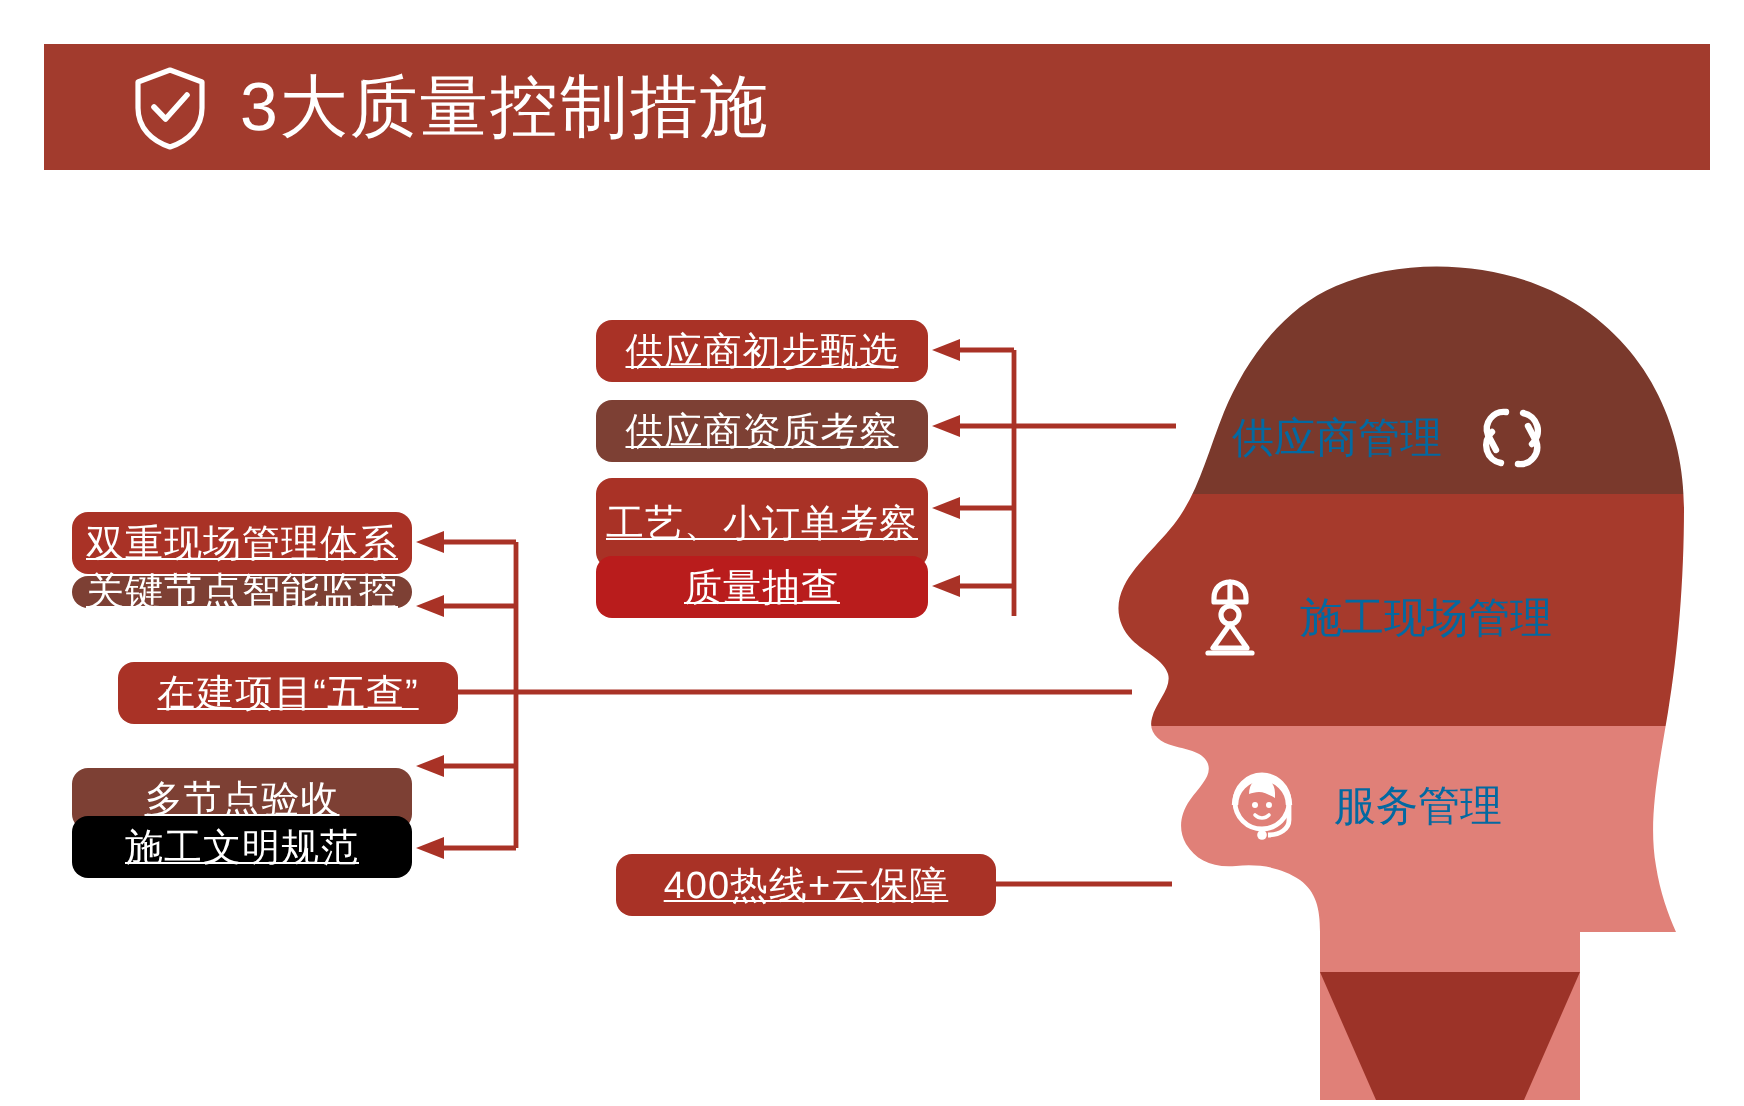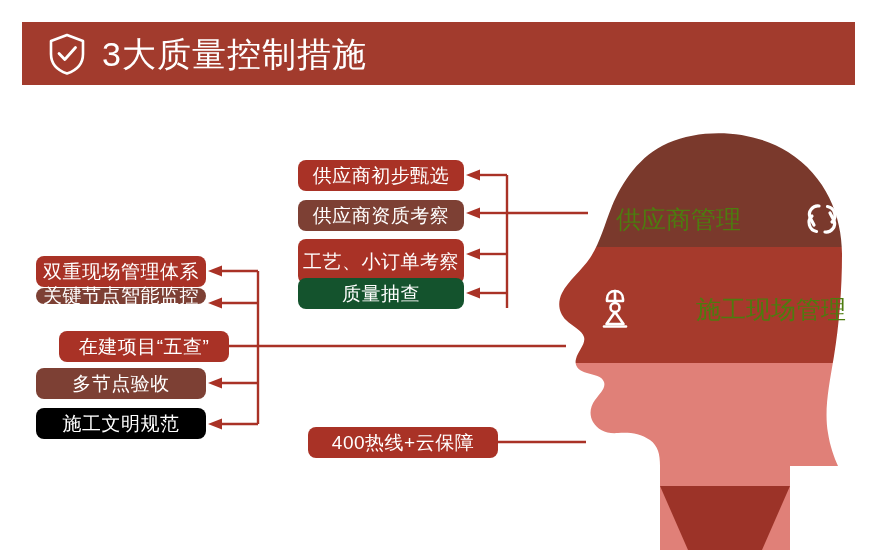--- a/index.html
+++ b/index.html
@@ -22,21 +22,21 @@
   .header-bar {
     position: absolute;
     left: 22px;
     top: 22px;
     width: 833px;
     height: 63px;
     background: #a23b2d;
     display: flex;
     align-items: center;
     box-sizing: border-box;
-    padding-left: 26px;
+    padding-left: 44px;
   }
   .header-icon {
     width: 38px;
     height: 42px;
     flex: 0 0 auto;
     margin-right: 16px;
     display: block;
   }
   .header-title {
     color: #ffffff;
@@ -55,25 +55,24 @@
     width: 332px;
     height: 420px;
   }
   .head-svg { display: block; width: 332px; height: 420px; }
 
   
   .band-label {
     position: absolute;
     display: flex;
     align-items: center;
-    color: #4d7c0f;
-    font-size: 25px;
+    color: #0369a1;
+    font-size: 21px;
     white-space: nowrap;
     pointer-events: none;
-    gap: 46px;
   }
   .band-label .band-text { line-height: 1; }
   .band-icon { flex: 0 0 auto; display: block; }
 
   #band-1 { left: 616px; top: 198px; }
   #band-1 .band-icon { width: 42px; height: 42px; margin-left: 14px; }
   #band-2 { left: 598px; top: 288px; justify-content: flex-end; }
   #band-2 .band-icon { width: 34px; height: 42px; margin-right: 18px; }
   #band-3 { left: 611px; top: 383px; }
   #band-3 .band-icon { width: 40px; height: 40px; margin-right: 16px; }
@@ -83,20 +82,21 @@
     position: absolute;
     border-radius: 8px;
     color: #ffffff;
     font-size: 19px;
     display: flex;
     align-items: center;
     justify-content: center;
     box-sizing: border-box;
     white-space: nowrap;
     letter-spacing: 0.5px;
+    text-decoration: underline;
   }
 
   
   .connectors {
     position: absolute;
     left: 0; top: 0;
     width: 872px; height: 553px;
     pointer-events: none;
   }
 </style>
@@ -206,44 +206,61 @@
         <path d="M9 11 C9 6 12.5 3 17 3 C21.5 3 25 6 25 11 L25 13 L9 13 Z"></path>
         <line x1="17" y1="3" x2="17" y2="13"></line>
         <circle cx="17" cy="19.5" r="4.5"></circle>
         <path d="M17 24 L8.5 36 L25.5 36 Z"></path>
         <line x1="6" y1="38.5" x2="28" y2="38.5"></line>
       </g>
     </svg>
     <span class="band-text">施工现场管理</span>
   </div>
 
+  <div class="band-label" id="band-3">
+    <svg class="band-icon" viewBox="0 0 40 40">
+      <g fill="none" stroke="#ffffff" stroke-width="2.4">
+        <circle cx="20" cy="18" r="13.5"></circle>
+        <path d="M6.5 19.5 A13.5 13.5 0 0 1 33.5 19.5" stroke-width="3.2"></path>
+        <path d="M33.5 19 L33.5 27 C33.5 31.5 29 34.5 23 34.5" stroke-width="2.4" fill="none"></path>
+      </g>
+      <g fill="#ffffff">
+        <circle cx="20" cy="34.5" r="2.4"></circle>
+        <path d="M13.5 14 C13.5 8.5 17 6 20 6 C23.5 6 26.5 9 26.5 13.5 L26.5 16 C24 14.5 21 13 18.5 13 C16.5 13 15 13.5 13.5 14 Z"></path>
+        <circle cx="16.5" cy="19.5" r="1.5"></circle>
+        <circle cx="23.5" cy="19.5" r="1.5"></circle>
+        <path d="M16.5 24.5 C18.5 26.5 21.5 26.5 23.5 24.5" fill="none" stroke="#ffffff" stroke-width="1.8" stroke-linecap="round"></path>
+      </g>
+    </svg>
+    <span class="band-text">服务管理</span>
+  </div>
 
   <div id="pill-layer">
       <div class="pill" style="left: 298px; top: 160px; width: 166px; height: 31px; background: rgb(169, 50, 38);">
         <span>供应商初步甄选</span>
       </div>
       <div class="pill" style="left: 298px; top: 200px; width: 166px; height: 31px; background: rgb(125, 64, 52); text-align: center;">
         <span>供应商资质考察</span>
       </div>
       <div class="pill" style="left: 298px; top: 239px; width: 166px; height: 45px; background: rgb(169, 50, 38);">
         <span>工艺、小订单考察</span>
       </div>
-      <div class="pill" style="left: 298px; top: 278px; width: 166px; height: 31px; background: #14532d;">
+      <div class="pill" style="left: 298px; top: 278px; width: 166px; height: 31px; background: #b91c1c;">
         <span>质量抽查</span>
       </div>
       <div class="pill" style="left: 36px; top: 256px; width: 170px; height: 31px; background: rgb(169, 50, 38);">
         <span>双重现场管理体系</span>
       </div>
       <div class="pill" style="left: 36px; top: 288px; width: 170px; height: 16px; background: rgb(125, 64, 52);">
         <span>关键节点智能监控</span>
       </div>
       <div class="pill" style="left: 36px; top: 331px; width: 170px; height: 31px; background: rgb(169, 50, 38); margin-left: 23px;">
         <span>在建项目“五查”</span>
       </div>
-      <div class="pill" style="left: 36px; top: 368px; width: 170px; height: 31px; background: rgb(125, 64, 52); text-align: center;">
+      <div class="pill" style="left: 36px; top: 384px; width: 170px; height: 31px; background: rgb(125, 64, 52); text-align: center;">
         <span>多节点验收</span>
       </div>
       <div class="pill" style="left: 36px; top: 408px; width: 170px; height: 31px; background: #000000;">
         <span>施工文明规范</span>
       </div>
       <div class="pill" style="left: 308px; top: 427px; width: 190px; height: 31px; background: rgb(169, 50, 38);">
         <span>400热线+云保障</span>
       </div>
     </div>
 

